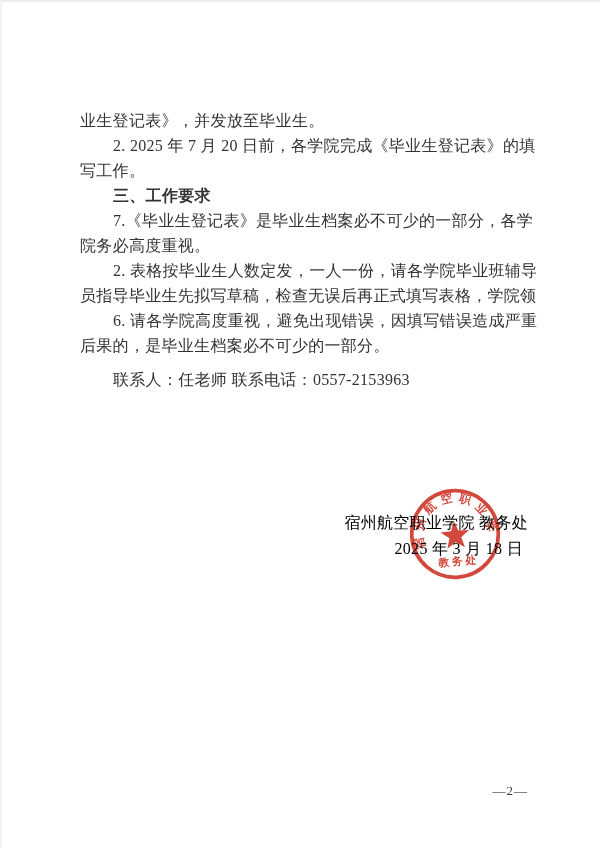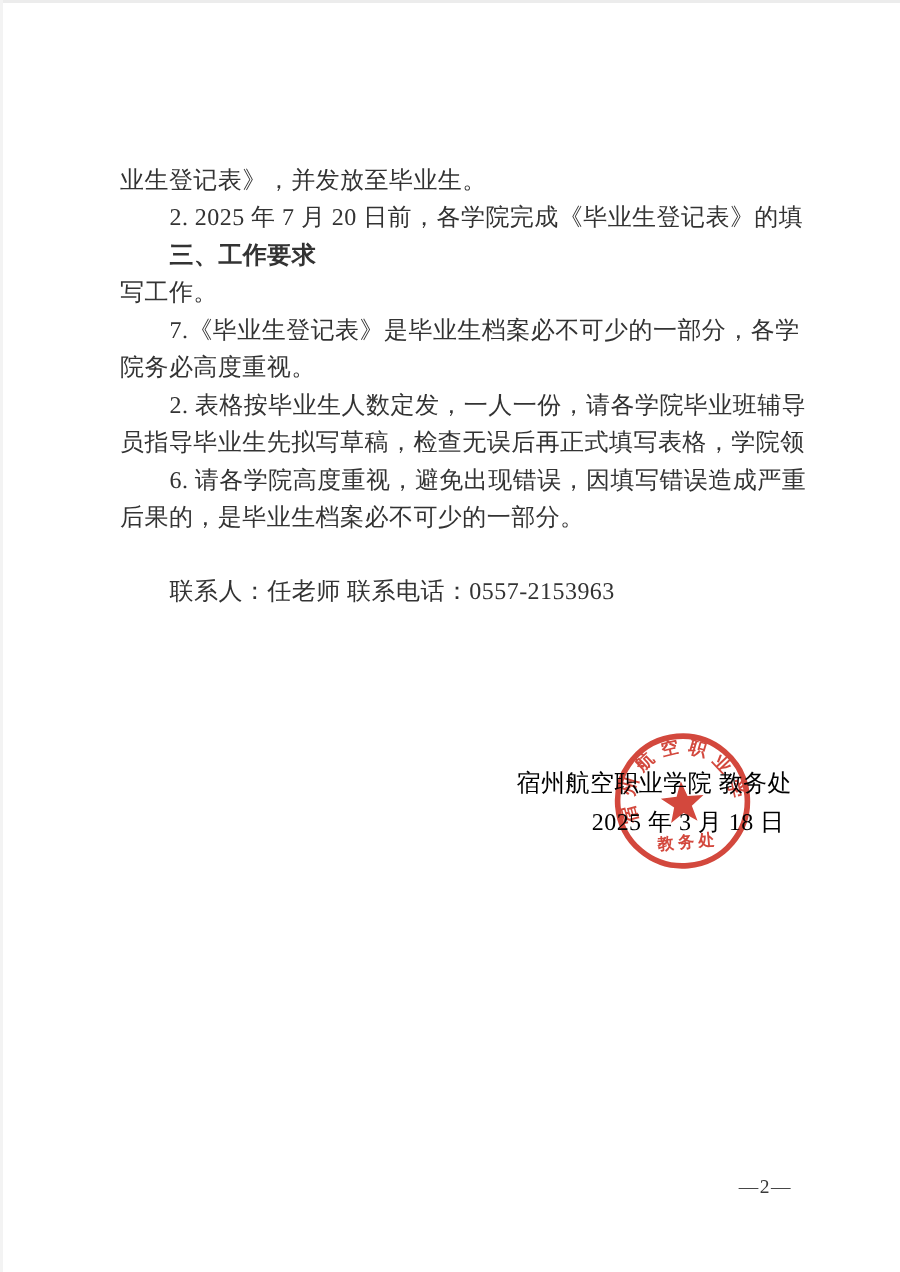--- a/index.html
+++ b/index.html
@@ -45,21 +45,21 @@
     height: 25px;
     white-space: nowrap;
   }
   .indent {
     padding-left: 33px;
   }
   .bold {
     font-weight: bold;
   }
   .contact {
-    margin-top: 24px;
+    margin-top: 9px;
   }
   .signature-block {
     position: absolute;
     top: 510px;
     right: 72px;
     text-align: right;
     font-size: 16px;
     line-height: 26px;
     letter-spacing: 0.3px;
     color: #000000;
@@ -103,22 +103,22 @@
   }
 </style>
 </head>
 <body>
 
 <div class="page">
 
   <div class="doc-body">
     <div class="line">业生登记表》，并发放至毕业生。</div>
     <div class="line indent">2. 2025 年 7 月 20 日前，各学院完成《毕业生登记表》的填</div>
+    <div class="line">写工作。</div>
     <div class="line indent bold">三、工作要求</div>
-    <div class="line">写工作。</div>
     <div class="line indent">7.《毕业生登记表》是毕业生档案必不可少的一部分，各学</div>
     <div class="line">院务必高度重视。</div>
     <div class="line indent">2. 表格按毕业生人数定发，一人一份，请各学院毕业班辅导</div>
     <div class="line">员指导毕业生先拟写草稿，检查无误后再正式填写表格，学院领</div>
     <div class="line indent">6. 请各学院高度重视，避免出现错误，因填写错误造成严重</div>
     <div class="line">后果的，是毕业生档案必不可少的一部分。</div>
     <div class="line indent contact">联系人：任老师  联系电话：0557-2153963</div>
   </div>
 
   <div class="signature-block">

